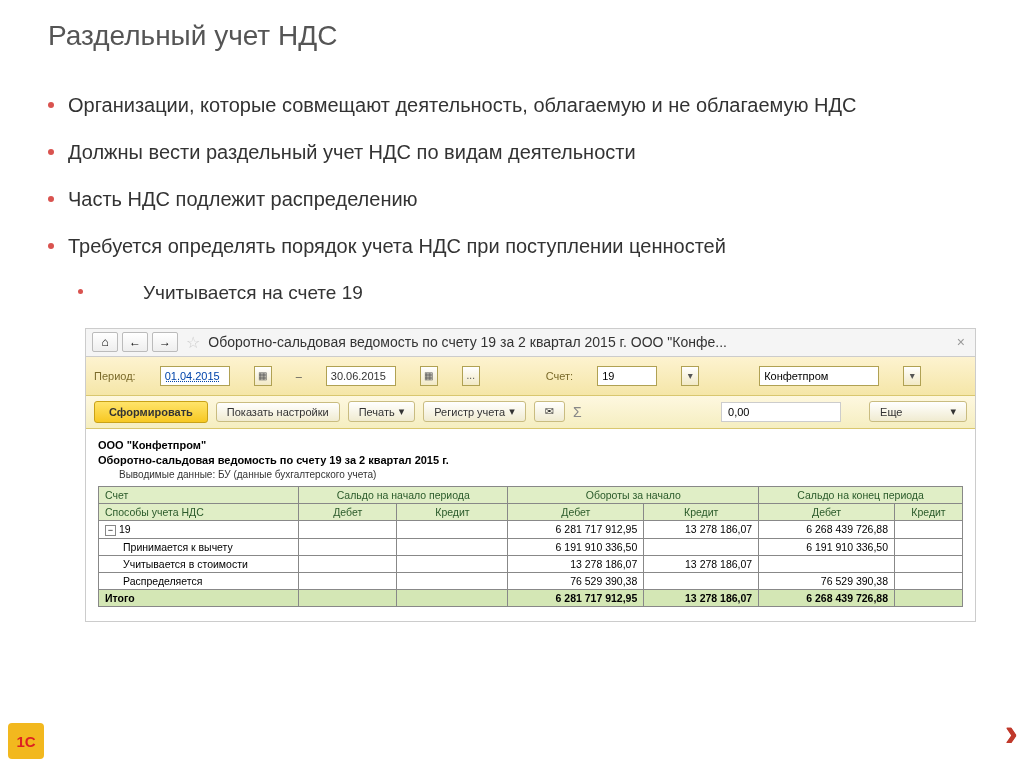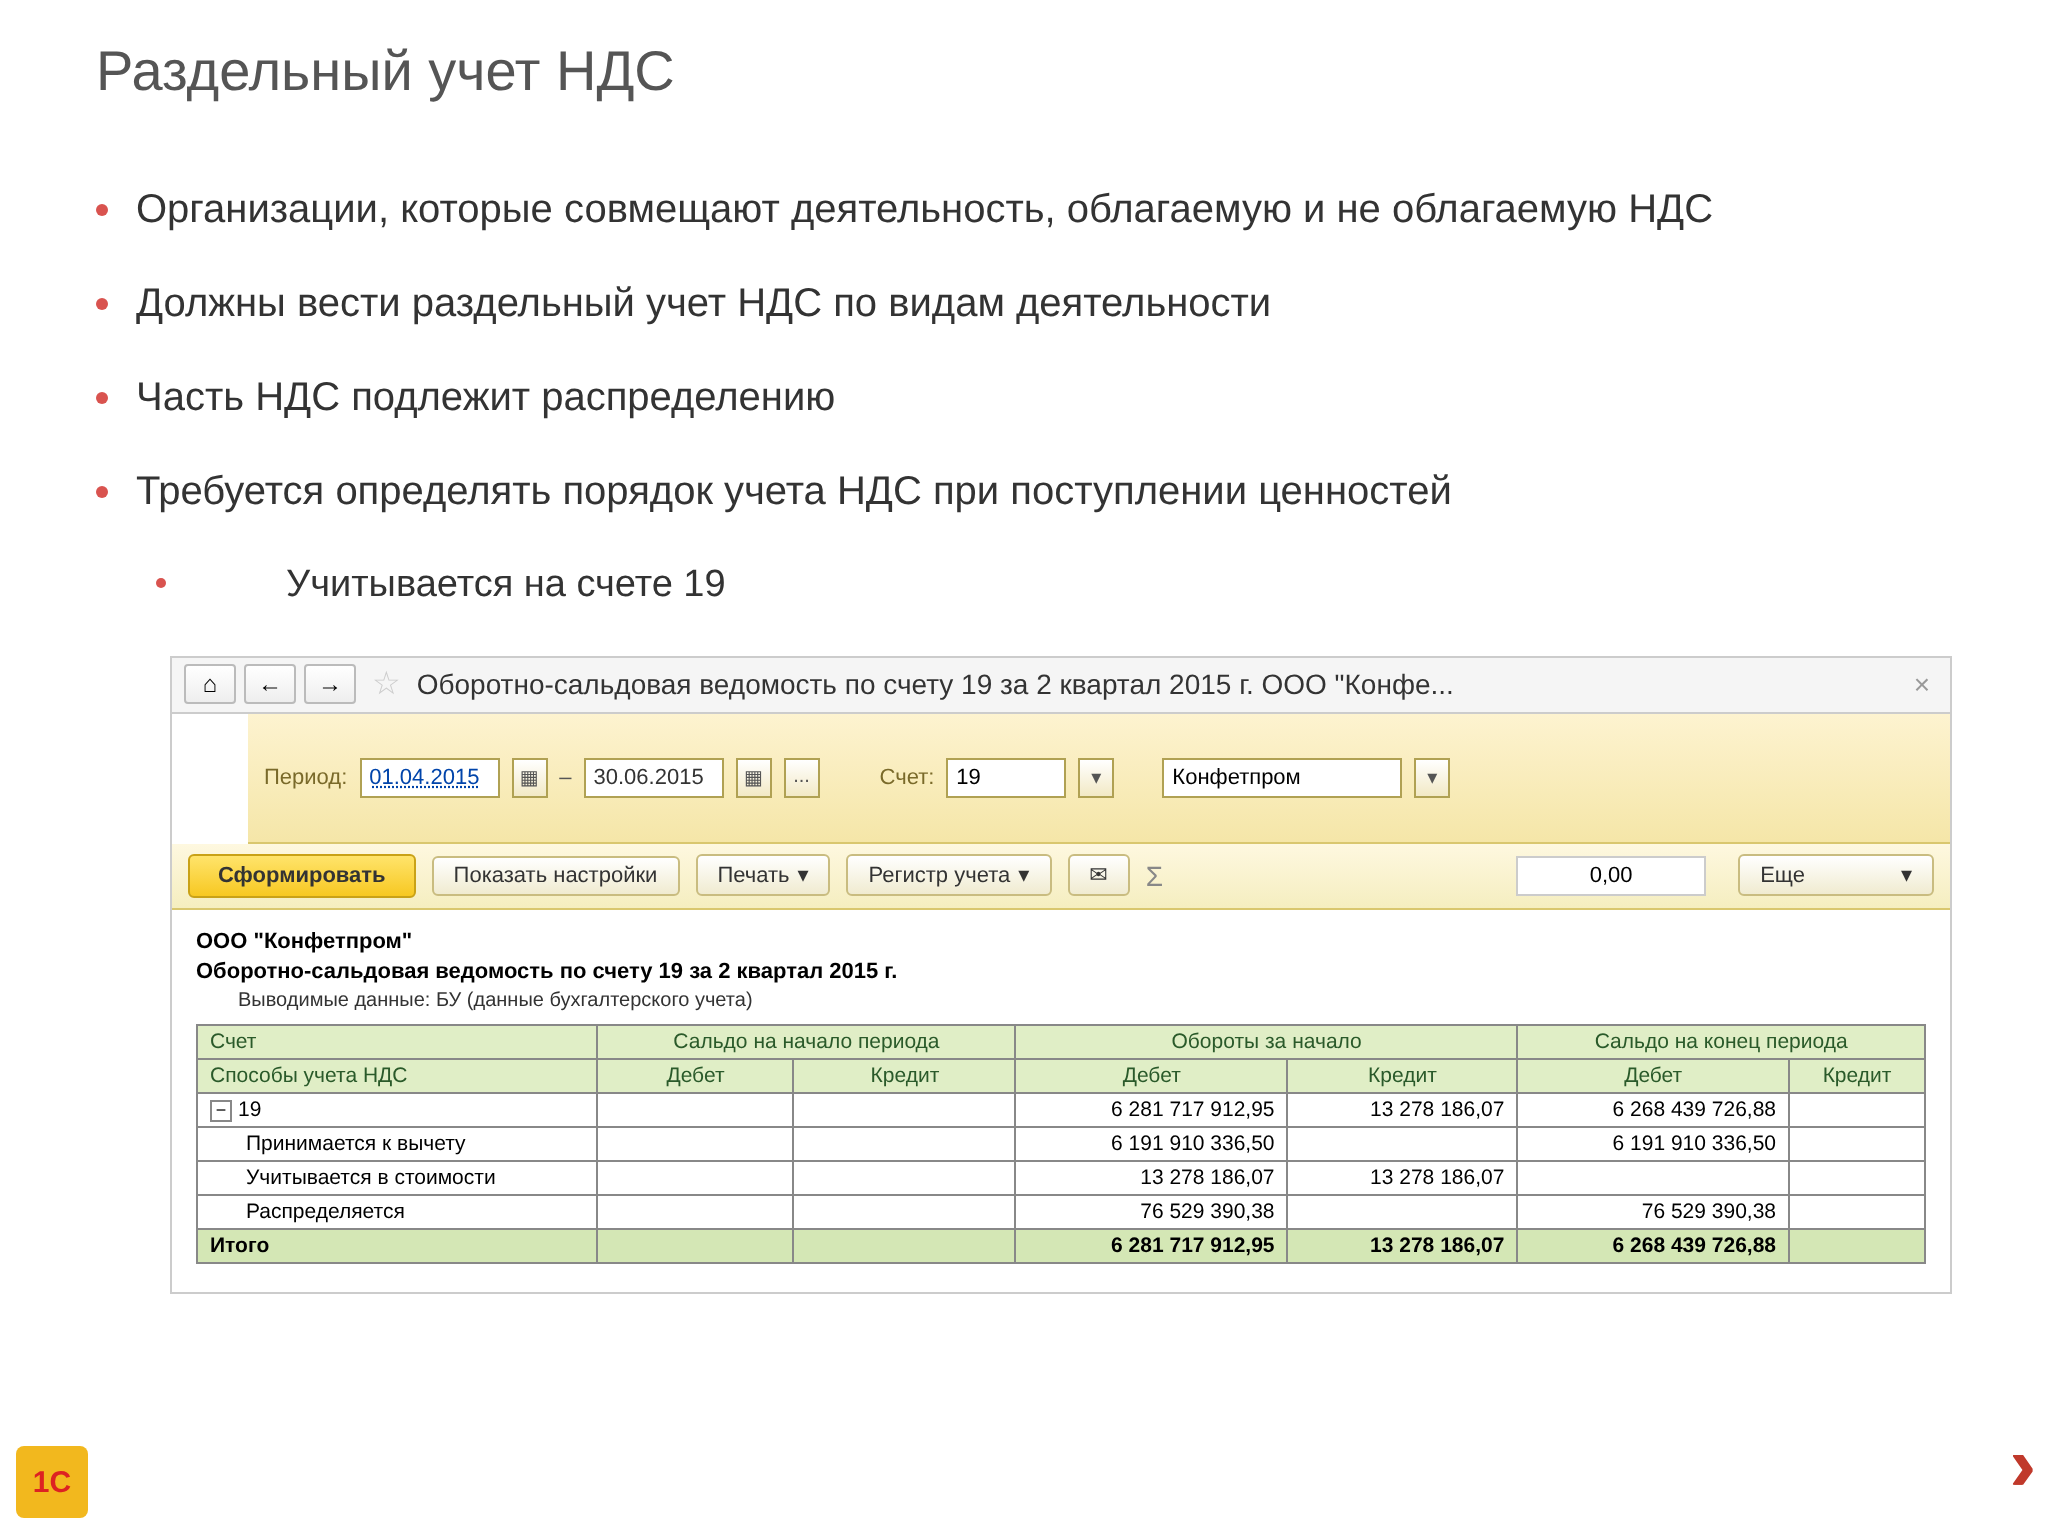--- a/index.html
+++ b/index.html
@@ -63,27 +63,26 @@
     display:flex;align-items:center;justify-content:center;
     border-radius: 2px;
     font-size:12px;
   }
   .star-icon { color:#ccc; font-size:16px; margin: 0 4px;}
   .win-title-text { font-size: 14px; color:#333; flex:1; white-space:nowrap; overflow:hidden; text-overflow:ellipsis;}
   .close-x { color:#999; font-size:14px; padding:0 4px; cursor:pointer;}
   .params-bar {
     background: linear-gradient(#fdf3d0, #f5e6a8);
     border-bottom: 1px solid #d9c76f;
-    padding: 22px 8px;
+    padding: 9px 8px;
     display:flex;
     align-items:center;
-    gap:6px;
+    gap:24px;
     font-size:11px;
     color:#555;
-    margin-left:38px;
   }
   .params-bar .lbl { color:#7a6a2a; }
   .date-input, .text-input {
     border:1px solid #b0a153;
     background:#fff;
     padding:2px 4px;
     font-size:11px;
     height:20px;
   }
   .date-input { width:70px; color:#0044aa; text-decoration: underline dotted;}
@@ -122,23 +121,23 @@
     font-size:11px;
     color:#333;
     display:inline-flex;
     align-items:center;
     gap:4px;
   }
   .sigma { font-size:14px; color:#888;}
   .sum-field {
     border:1px solid #ccc;
     background:#fff;
-    width:95px;
+    width:120px;
     height:20px;
-    text-align:center;
+    text-align:left;
     padding:2px 6px;
     font-size:11px;
     margin-left:auto;
   }
   .report-body {
     background:#fff;
     padding: 10px 12px 14px 12px;
   }
   .org-name { font-size:11px; font-weight:bold; margin-bottom:3px;}
   .report-title2 { font-size:11px; font-weight:bold; margin-bottom:3px;}
@@ -255,21 +254,21 @@
         <span>Печать</span>
         <span>▾</span>
       </button>
     <button class="btn-std">
         <span>Регистр учета</span>
         <span>▾</span>
       </button>
     <button class="btn-std">✉</button>
     <span class="sigma">Σ</span>
     <input class="sum-field" value="0,00" style="">
-    <button class="btn-std" style="margin-left:8px;gap:48px;">
+    <button class="btn-std" style="margin-left:20px;gap:48px;">
         <span>Еще</span>
         <span>▾</span>
       </button>
   </div>
 
   <div class="report-body">
     <div class="org-name">ООО "Конфетпром"</div>
     <div class="report-title2">Оборотно-сальдовая ведомость по счету 19 за 2 квартал 2015 г.</div>
     <div class="report-sub">Выводимые данные: БУ (данные бухгалтерского учета)</div>
 

